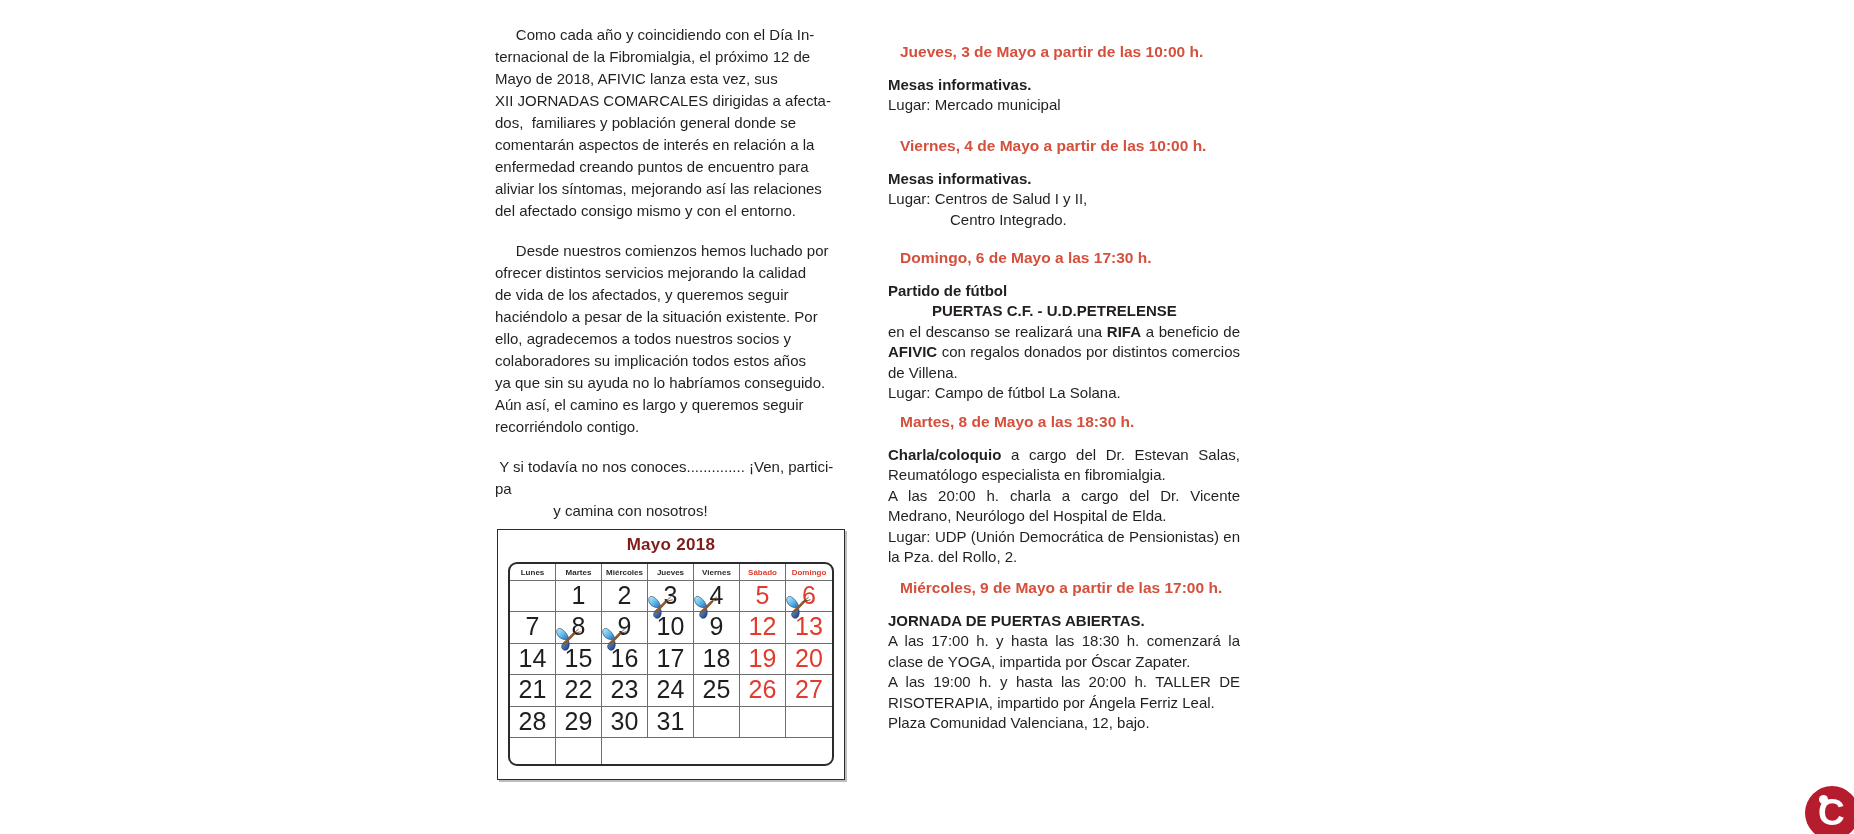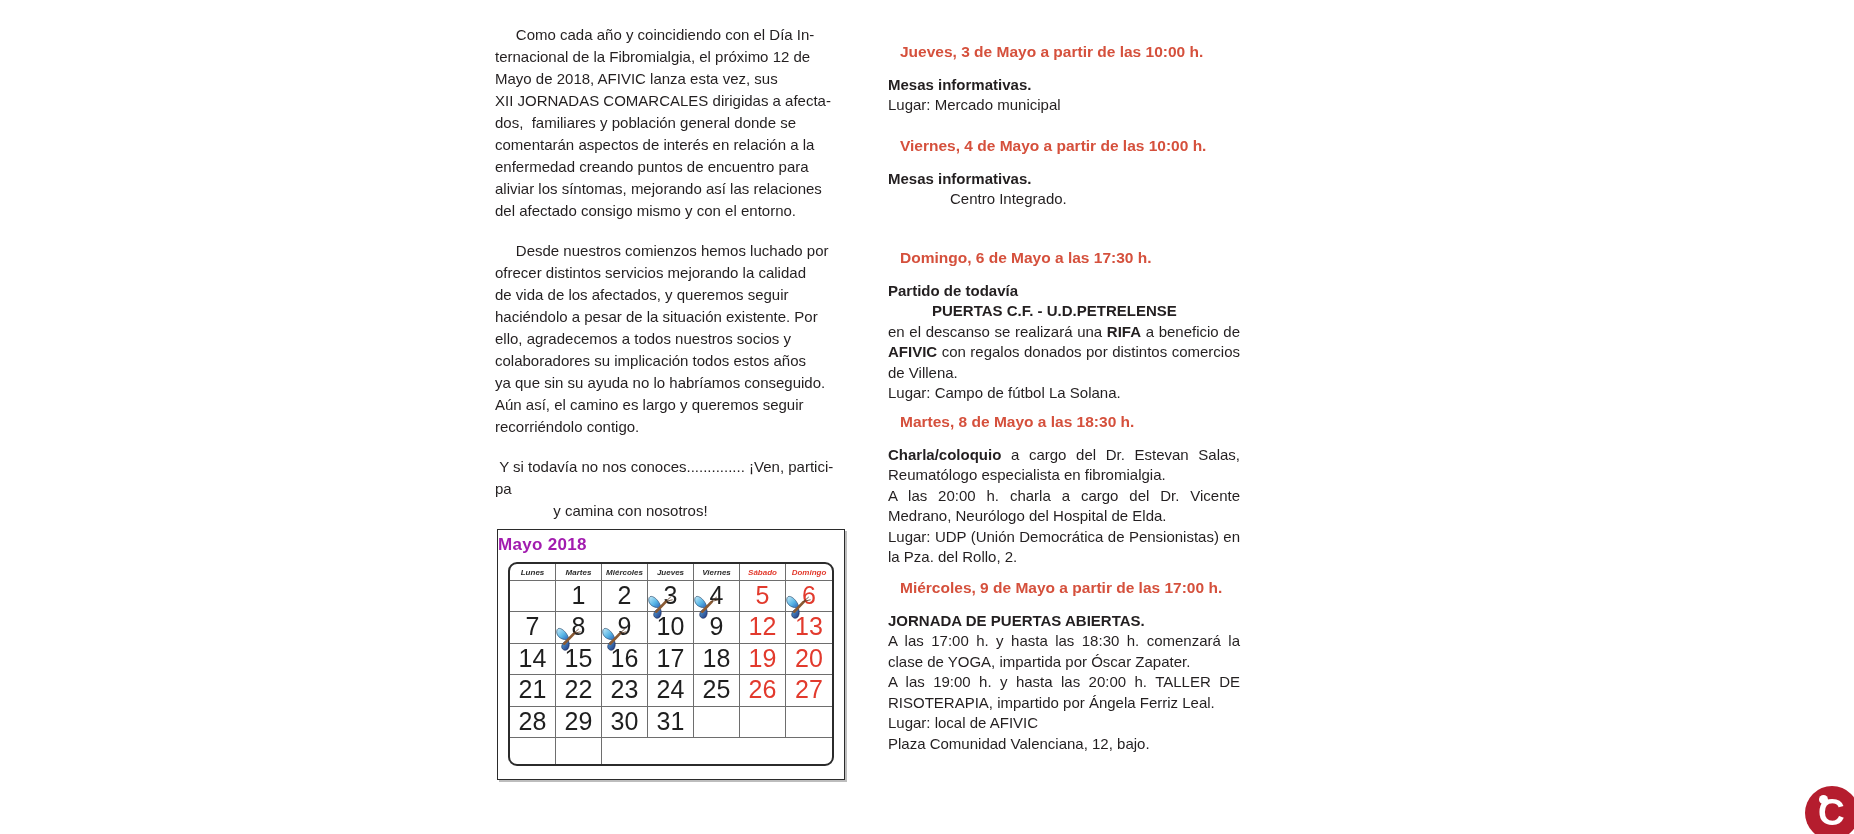--- a/index.html
+++ b/index.html
@@ -16,33 +16,33 @@
   }
   .para{white-space:pre-wrap;margin:0 0 18px 0;}
   .para-invite{margin-top:15px;}
   
   .calendar{
     position:absolute;left:497px;top:529px;width:348px;height:251px;
     background:#fff;border:1px solid #2b2b2b;box-sizing:border-box;
     box-shadow:2px 2px 0 #bdbdbd;
   }
   .cal-title{
-    font-weight:bold;font-size:17px;color:#a21caf;
+    text-align:center;font-weight:bold;font-size:17px;color:#7f1d1d;
     padding-top:5px;letter-spacing:.3px;
   }
   .cal-grid{
     margin:7px 10px 0 10px;height:204px;
     border:2px solid #2b2b2b;border-radius:9px;box-sizing:border-box;
     display:grid;grid-template-columns:repeat(7,1fr);
     grid-template-rows:17px repeat(5,31.4px) auto;
     overflow:hidden;background:#fff;
   }
   .hcell{
     font-size:8px;font-weight:bold;color:#2b2b2b;
-    display:flex;align-items:center;justify-content:center;font-style:italic;
+    display:flex;align-items:center;justify-content:center;
   }
   .ccell{
     position:relative;font-size:25px;line-height:29px;color:#1f1f1f;
     display:flex;justify-content:center;align-items:flex-start;
   }
   .bR{border-right:1px solid #6e6e6e;}
   .bB{border-bottom:1px solid #6e6e6e;}
   .wk{color:#e23a2d;}
   .hcell.wk{color:#e23a2d;}
   .bfly{position:absolute;left:-2px;bottom:-9px;width:30px;height:26px;z-index:2;}
@@ -276,44 +276,44 @@
 
   <article class="event" style="top:30px">
     <h3 class="ev-date">Jueves, 3 de Mayo a partir de las 10:00 h.</h3>
     <div class="ev-bold">Mesas informativas.</div>
     <div class="ev-line">Lugar: Mercado municipal</div>
   </article>
 
   <article class="event" style="top:124px">
     <h3 class="ev-date">Viernes, 4 de Mayo a partir de las 10:00 h.</h3>
     <div class="ev-bold">Mesas informativas.</div>
+    <div class="ev-line">Lugar: Centros de Salud I y II,</div>
     <div class="ev-line ind2">Centro Integrado.</div>
   </article>
 
   <article class="event" style="top:236px">
     <h3 class="ev-date">Domingo, 6 de Mayo a las 17:30 h.</h3>
-    <div class="ev-bold">Partido de todavía</div>
+    <div class="ev-bold">Partido de fútbol</div>
     <div class="ev-bold ind1">PUERTAS C.F. - U.D.PETRELENSE</div>
     <p class="ev-par"><span>en el descanso se realizará  una </span><b>RIFA</b><span> a beneficio de </span><b>AFIVIC</b><span> con regalos donados por distintos comercios de Villena.</span></p>
     <div class="ev-line">Lugar: Campo de fútbol La Solana.</div>
   </article>
 
   <article class="event" style="top:400px">
     <h3 class="ev-date">Martes, 8 de Mayo a las 18:30 h.</h3>
     <p class="ev-par"><b>Charla/coloquio</b><span> a cargo del Dr. Estevan Salas, Reumatólogo especialista en fibromialgia.</span></p>
     <p class="ev-par">A las 20:00 h. charla a cargo del Dr. Vicente Medrano, Neurólogo del Hospital de Elda.</p>
     <p class="ev-par">Lugar: UDP (Unión Democrática de Pensionistas) en la Pza. del Rollo, 2.</p>
   </article>
 
   <article class="event" style="top:566px">
     <h3 class="ev-date">Miércoles, 9 de Mayo a partir de las 17:00 h.</h3>
     <div class="ev-bold">JORNADA DE PUERTAS ABIERTAS.</div>
     <p class="ev-par">A las 17:00 h. y hasta las 18:30 h. comenzará la clase de YOGA, impartida por Óscar Zapater.</p>
     <p class="ev-par">A las 19:00 h. y hasta las 20:00 h. TALLER DE RISOTERAPIA, impartido por Ángela Ferriz Leal.</p>
-    <div class="ev-line">Lugar: local de AFIVIC</div>
     <div class="ev-line">Plaza Comunidad Valenciana, 12, bajo.</div>
   </article>
 
 </section>
 
 <div class="logo">
   <span class="logo-c">C</span>
   <span class="logo-dot"></span>
 </div>
 

